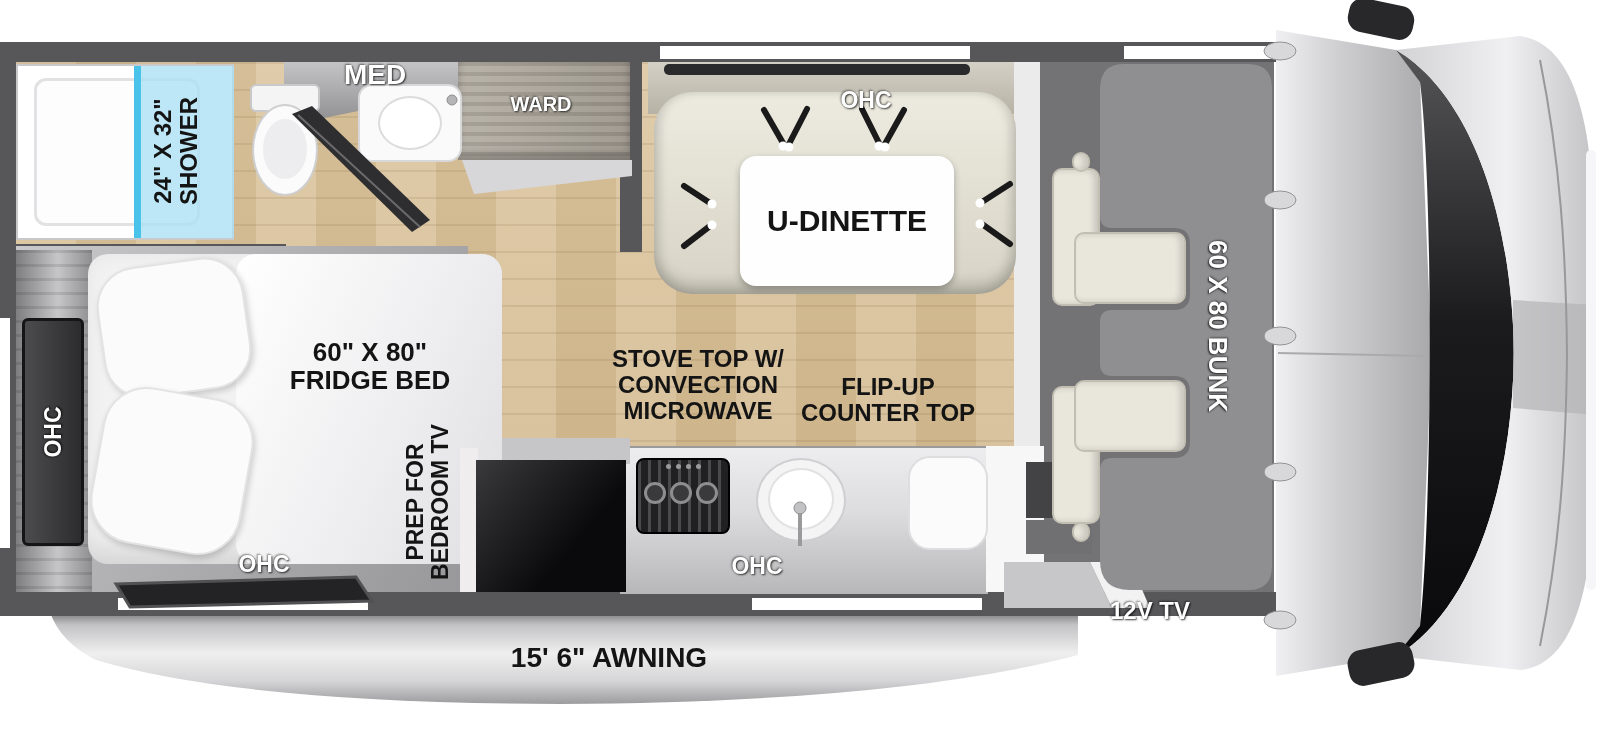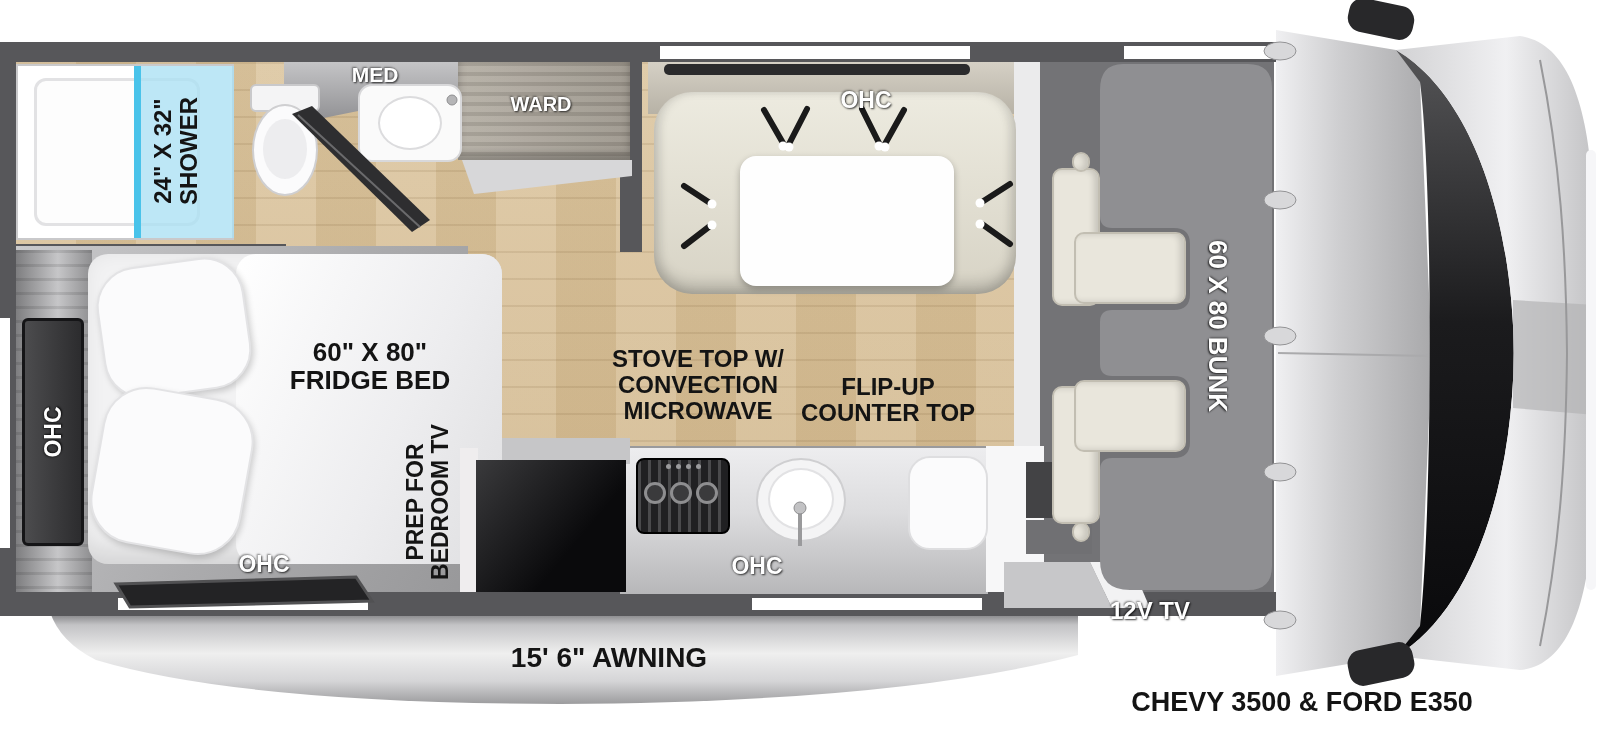--- a/index.html
+++ b/index.html
@@ -261,29 +261,32 @@
       <ellipse cx="1280" cy="336" rx="16" ry="9"></ellipse>
         <ellipse cx="1280" cy="472" rx="16" ry="9"></ellipse>
       <ellipse cx="1280" cy="620" rx="16" ry="9"></ellipse>
     </g>
   </svg>
 
   <div class="bl rot-ccw" style="left:176px;top:151px;font-size:24px">
     <span>24" X 32"</span>
       <span>SHOWER</span>
   </div>
-  <div class="wl" style="left:375px;top:75px;font-size:21px">
+  <div class="wl" style="left:375px;top:75px;font-size:28px">
       <span>MED</span>
     </div>
   <div class="wl" style="left:541px;top:105px;font-size:20px">
       <span>WARD</span>
     </div>
 
   <div class="wl" style="left:866px;top:100px;font-size:23px">
       <span>OHC</span>
+    </div>
+  <div class="bl" style="left:847px;top:221px;font-size:30px">
+      <span>U-DINETTE</span>
     </div>
 
   <div class="bl" style="left:370px;top:366px;font-size:26px">
     <span>60" X 80"</span>
       <span>FRIDGE BED</span>
   </div>
   <div class="wl rot-ccw" style="left:53px;top:432px;font-size:23px">
       <span>OHC</span>
     </div>
   <div class="wl" style="left:264px;top:564px;font-size:23px">
@@ -311,16 +314,15 @@
       <span>60 X 80 BUNK</span>
     </div>
   <div class="wl" style="left:1150px;top:611px;font-size:24px">
       <span>12V TV</span>
     </div>
 
   <div class="bl" style="left:609px;top:658px;font-size:28px">
       <span>15' 6" AWNING</span>
     </div>
   <div class="bl" style="left:1302px;top:703px;font-size:27px">
-      <span>CHEVY 3500 &amp; FORD E350</span>
   </div>
 
 </div>
 
 </body></html>

